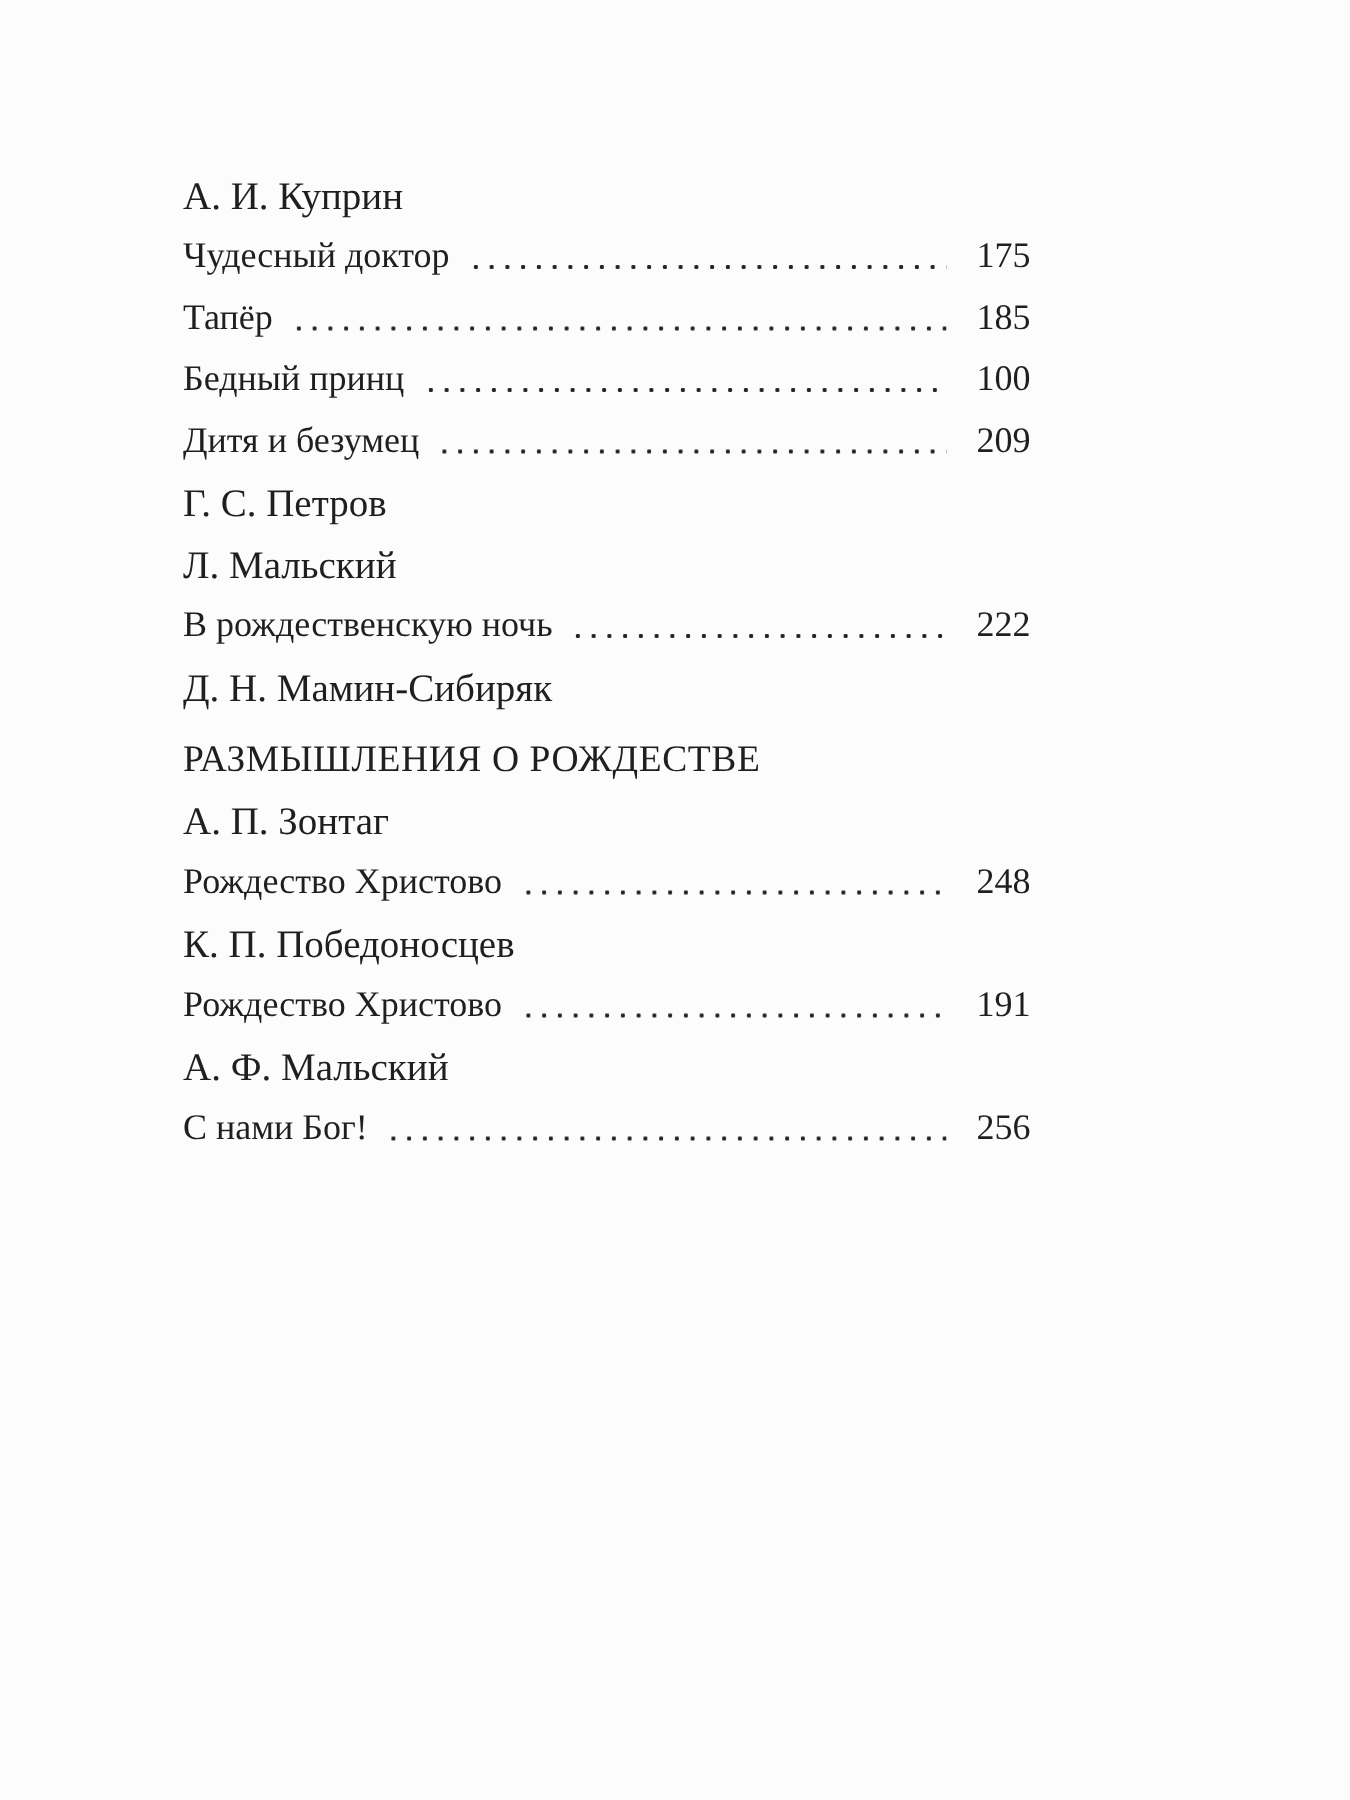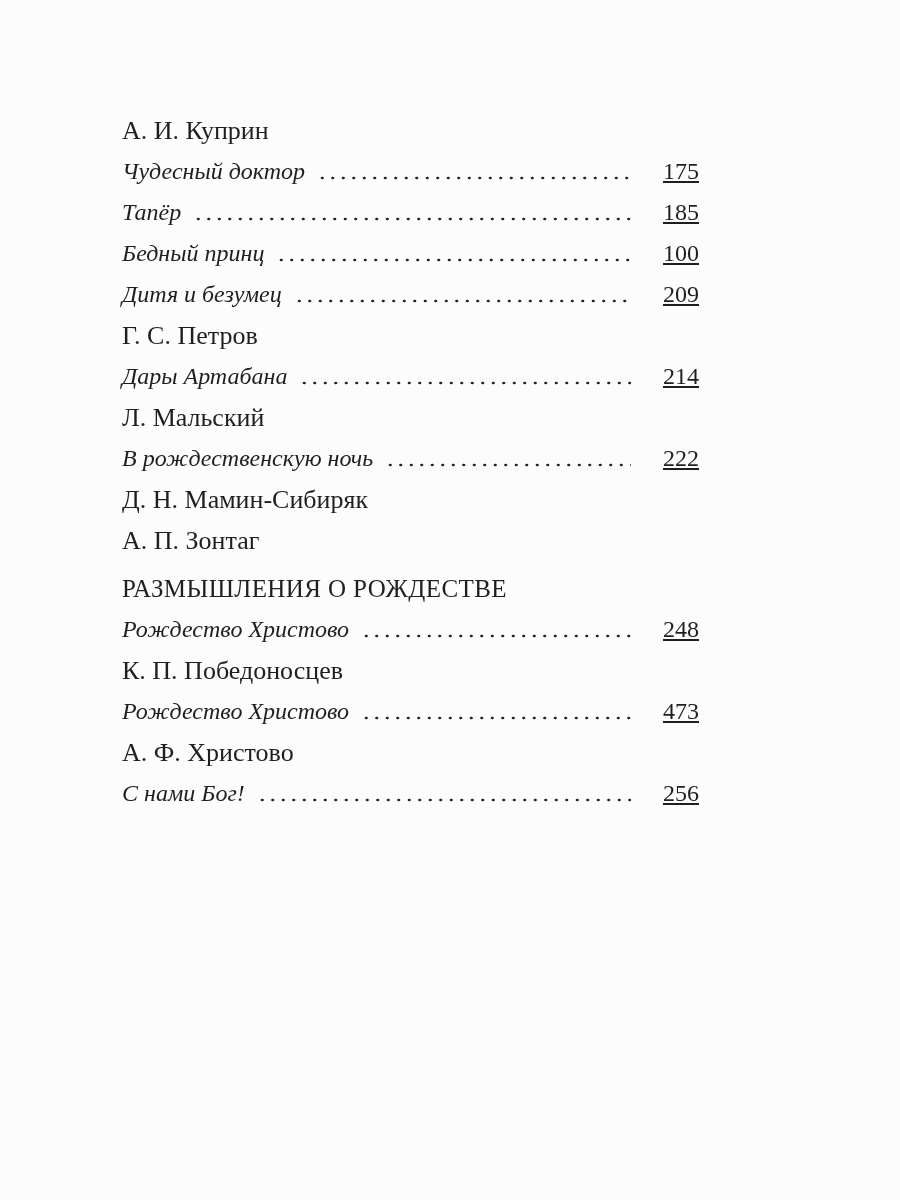--- a/index.html
+++ b/index.html
@@ -31,38 +31,35 @@
   }
   .row.section {
     font-size: 25px;
     letter-spacing: 0.4px;
     margin-top: 7px;
   }
   .row.entry {
     font-size: 24px;
   }
   .entry .title {
-    font-style: italic;
     flex: 0 0 auto;
   }
   .entry .leader {
     flex: 1 1 auto;
     align-self: stretch;
     margin: 0 20px 0 10px;
     background-image: radial-gradient(circle, #242424 1.3px, rgba(0,0,0,0) 1.6px);
     background-size: 10.5px 4px;
     background-repeat: repeat-x;
     background-position: 2px 25px;
   }
   .entry .pagenum {
     flex: 0 0 auto;
     min-width: 48px;
-    text-align: right;
     font-style: normal;
-    text-decoration: underline;
   }
 </style>
 </head>
 <body>
 
 <main class="page">
   <div id="toc-list">
       <div class="row author">А. И. Куприн</div>
       <div class="row entry">
         <span class="title">Чудесный доктор</span>
@@ -78,45 +75,40 @@
         <span class="title">Бедный принц</span>
         <span class="leader"></span>
         <span class="pagenum">100</span>
       </div>
       <div class="row entry">
         <span class="title">Дитя и безумец</span>
         <span class="leader"></span>
         <span class="pagenum">209</span>
       </div>
       <div class="row author">Г. С. Петров</div>
-      <div class="row entry">
-        <span class="title">Дары Артабана</span>
-        <span class="leader"></span>
-        <span class="pagenum">214</span>
-      </div>
       <div class="row author">Л. Мальский</div>
       <div class="row entry">
         <span class="title">В рождественскую ночь</span>
         <span class="leader"></span>
         <span class="pagenum">222</span>
       </div>
       <div class="row author">Д. Н. Мамин-Сибиряк</div>
+      <div class="row section">РАЗМЫШЛЕНИЯ О РОЖДЕСТВЕ</div>
       <div class="row author">А. П. Зонтаг</div>
-      <div class="row section">РАЗМЫШЛЕНИЯ О РОЖДЕСТВЕ</div>
       <div class="row entry">
         <span class="title">Рождество Христово</span>
         <span class="leader"></span>
         <span class="pagenum">248</span>
       </div>
       <div class="row author">К. П. Победоносцев</div>
       <div class="row entry">
         <span class="title">Рождество Христово</span>
         <span class="leader"></span>
-        <span class="pagenum">473</span>
+        <span class="pagenum">191</span>
       </div>
-      <div class="row author">А. Ф. Христово</div>
+      <div class="row author">А. Ф. Мальский</div>
       <div class="row entry">
         <span class="title">С нами Бог!</span>
         <span class="leader"></span>
         <span class="pagenum">256</span>
       </div>
     </div>
 </main>
 
 </body></html>

